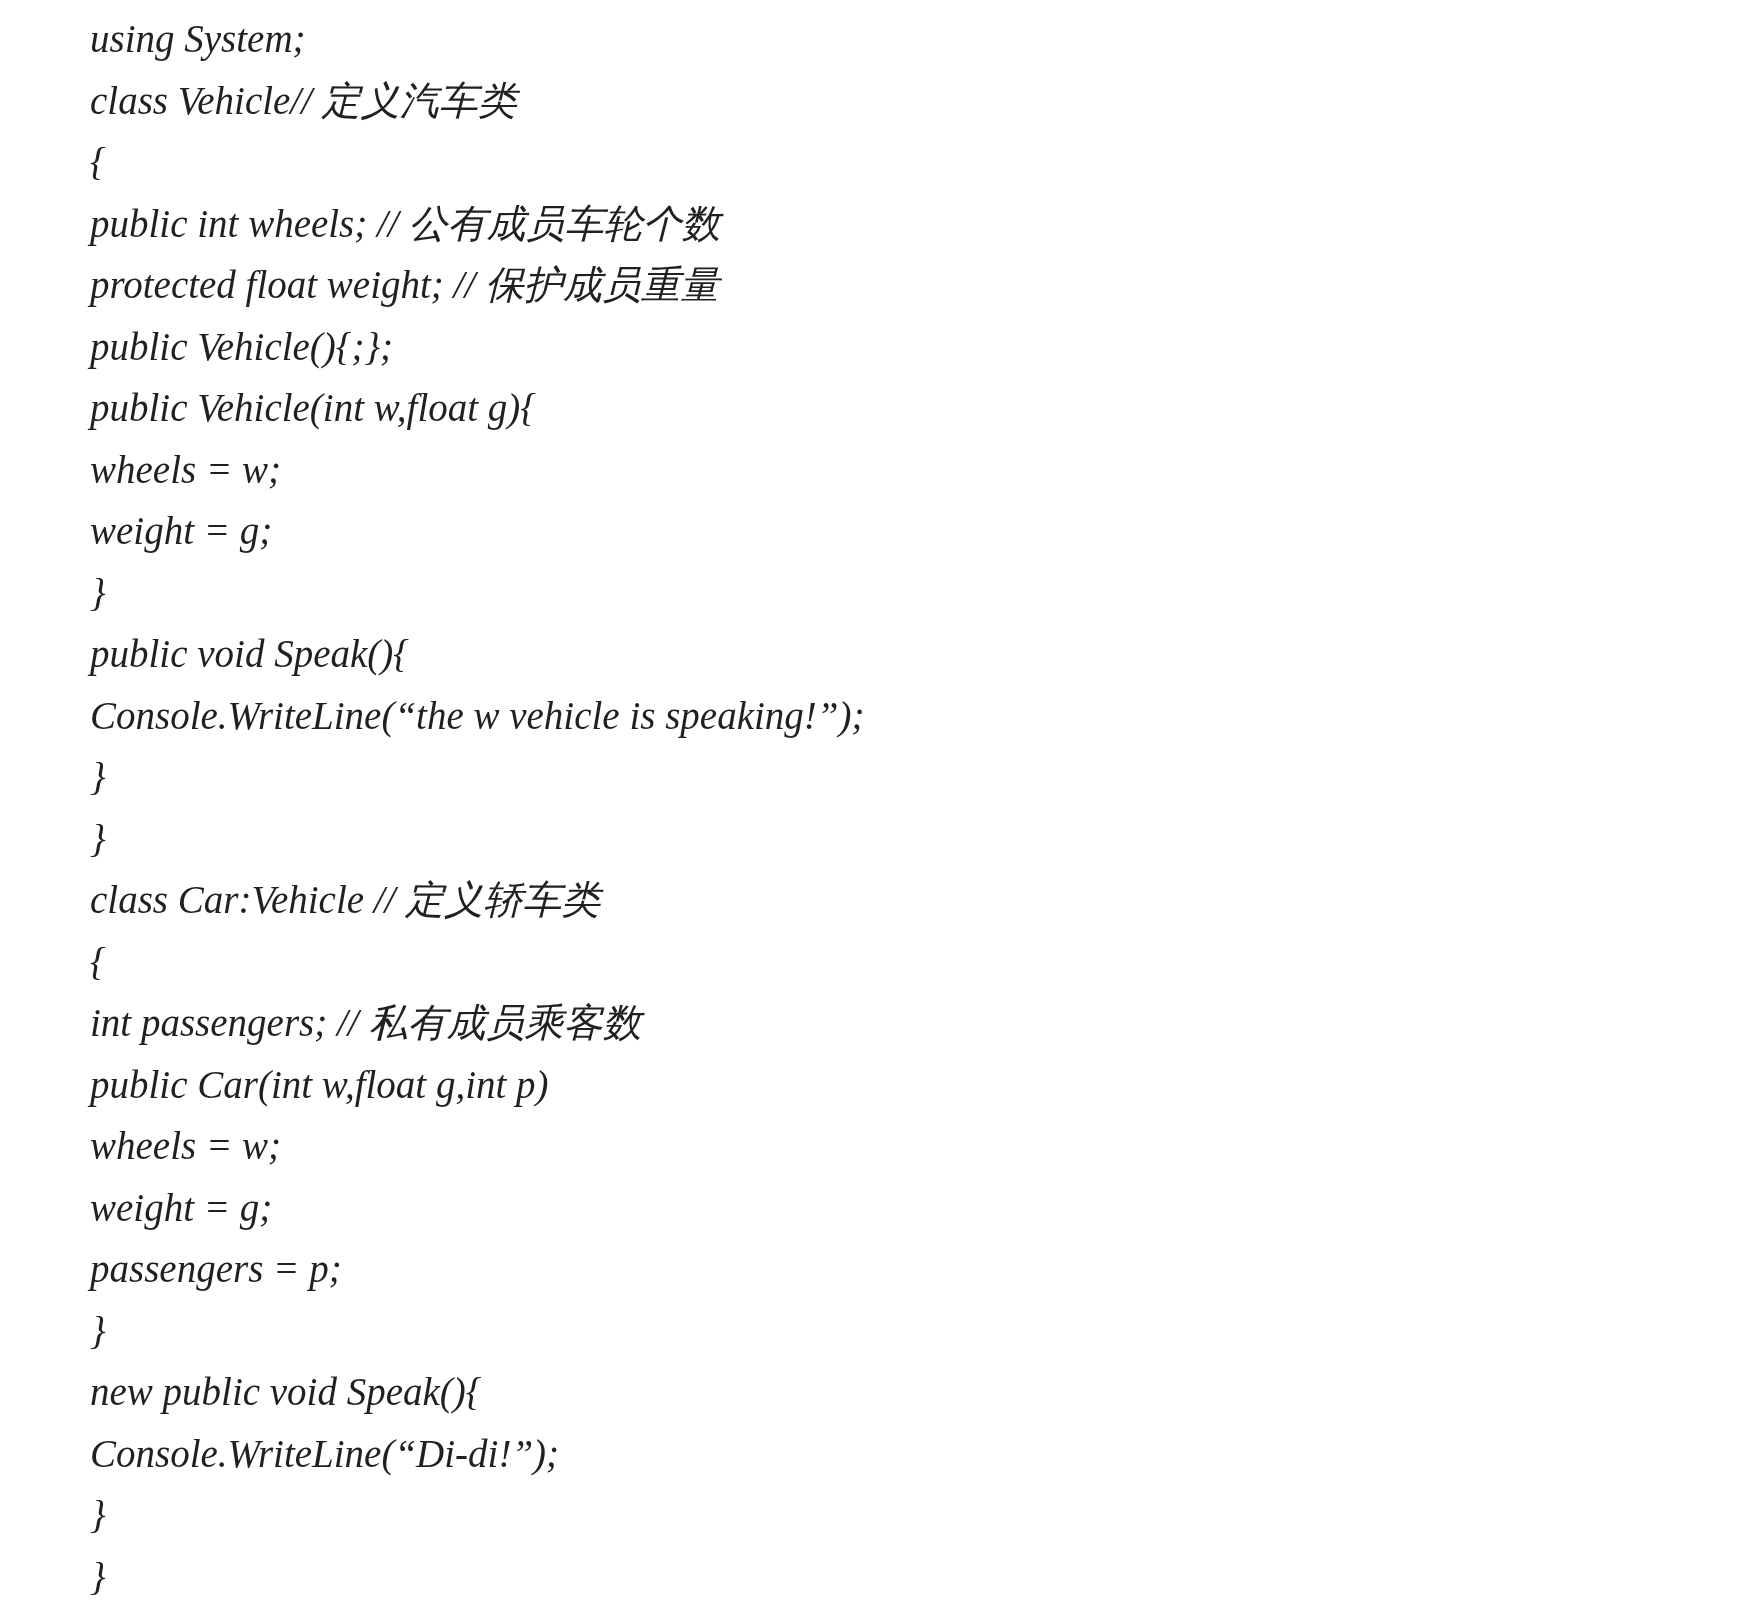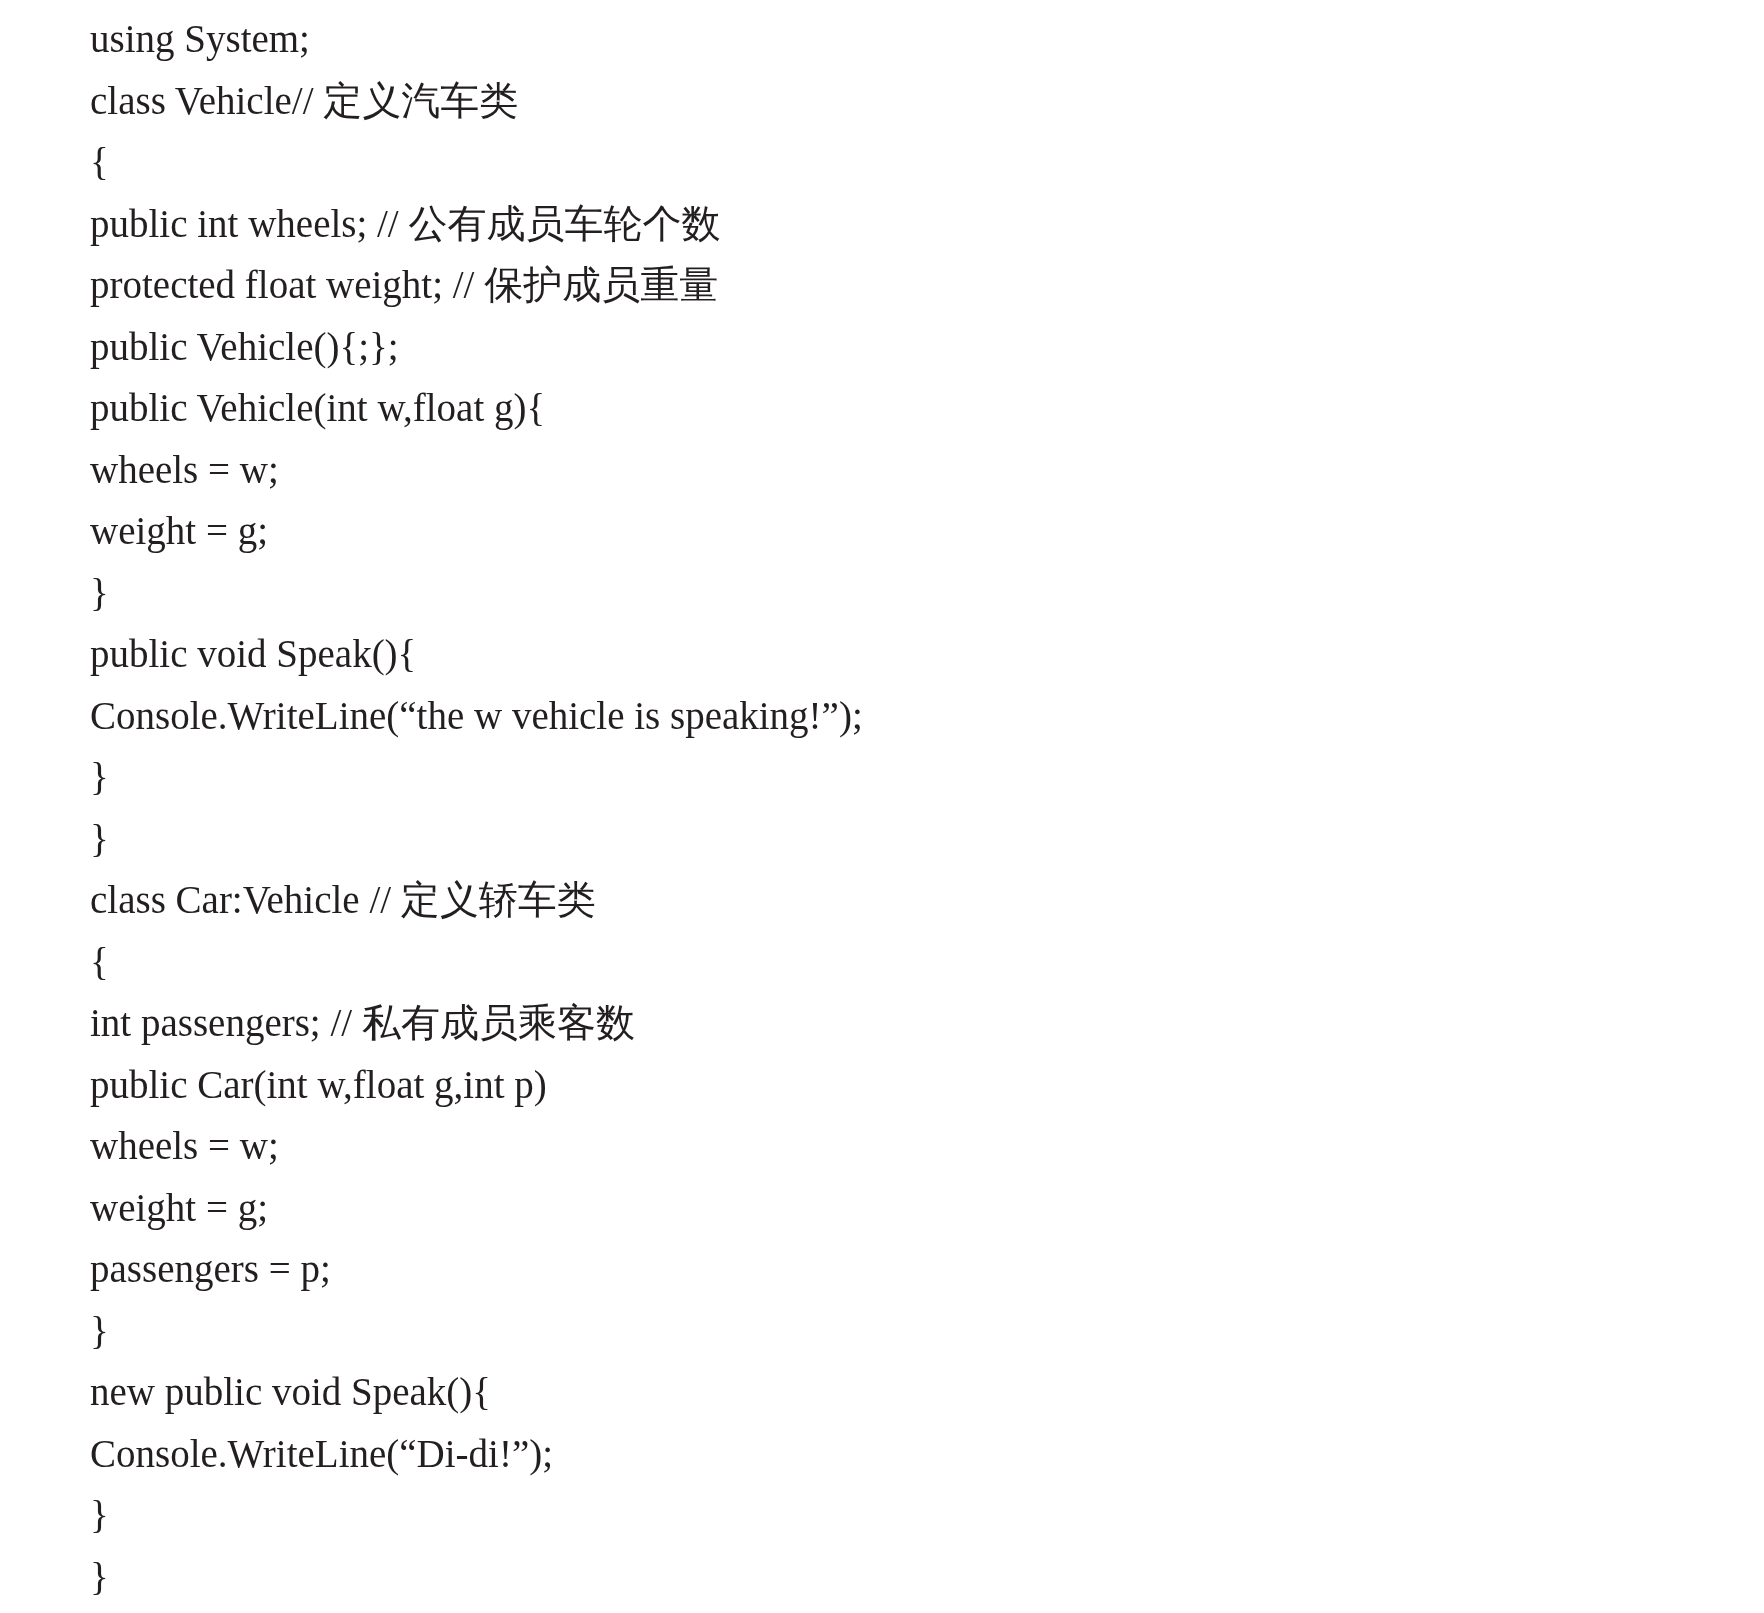--- a/index.html
+++ b/index.html
@@ -19,20 +19,21 @@
   }
   .code-listing {
     font-family: "Liberation Serif", "DejaVu Serif", serif;
     font-size: 39px;
     line-height: 61.5px;
     color: #231f20;
     white-space: pre-wrap;
   }
   .code-line {
     min-height: 61.5px;
+    font-style: italic;
   }
 </style>
 </head>
 <body>
 
 <div class="page">
   <div class="code-listing" id="code-listing"><div class="code-line">using System;</div><div class="code-line">class Vehicle// 定义汽车类</div><div class="code-line">{</div><div class="code-line">public int wheels; // 公有成员车轮个数</div><div class="code-line">protected float weight; // 保护成员重量</div><div class="code-line">public Vehicle(){;};</div><div class="code-line">public Vehicle(int w,float g){</div><div class="code-line">wheels = w;</div><div class="code-line">weight = g;</div><div class="code-line">}</div><div class="code-line">public void Speak(){</div><div class="code-line">Console.WriteLine(“the w vehicle is speaking!”);</div><div class="code-line">}</div><div class="code-line">}</div><div class="code-line">class Car:Vehicle // 定义轿车类</div><div class="code-line">{</div><div class="code-line">int passengers; // 私有成员乘客数</div><div class="code-line">public Car(int w,float g,int p)</div><div class="code-line">wheels = w;</div><div class="code-line">weight = g;</div><div class="code-line">passengers = p;</div><div class="code-line">}</div><div class="code-line">new public void Speak(){</div><div class="code-line">Console.WriteLine(“Di-di!”);</div><div class="code-line">}</div><div class="code-line">}</div></div>
 </div>
 
 </body></html>

